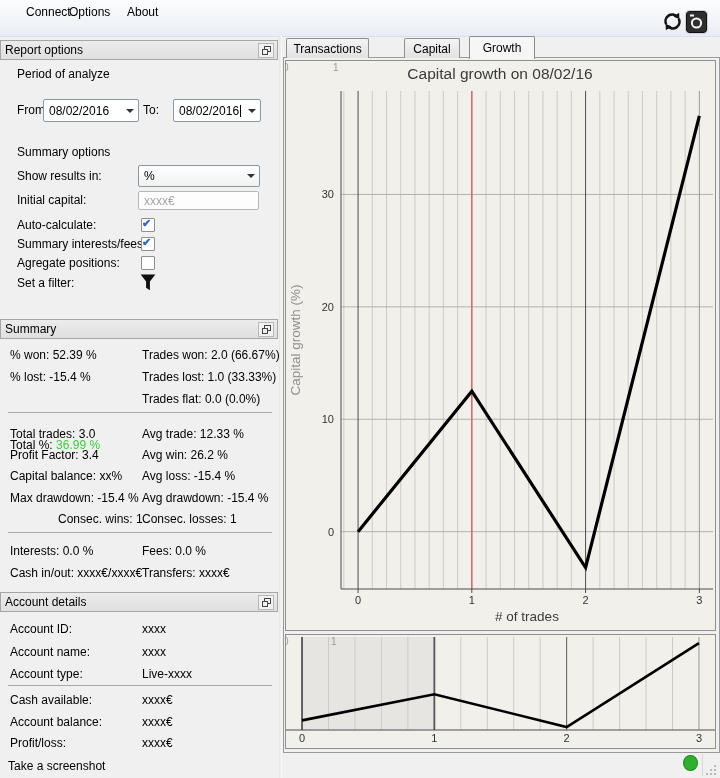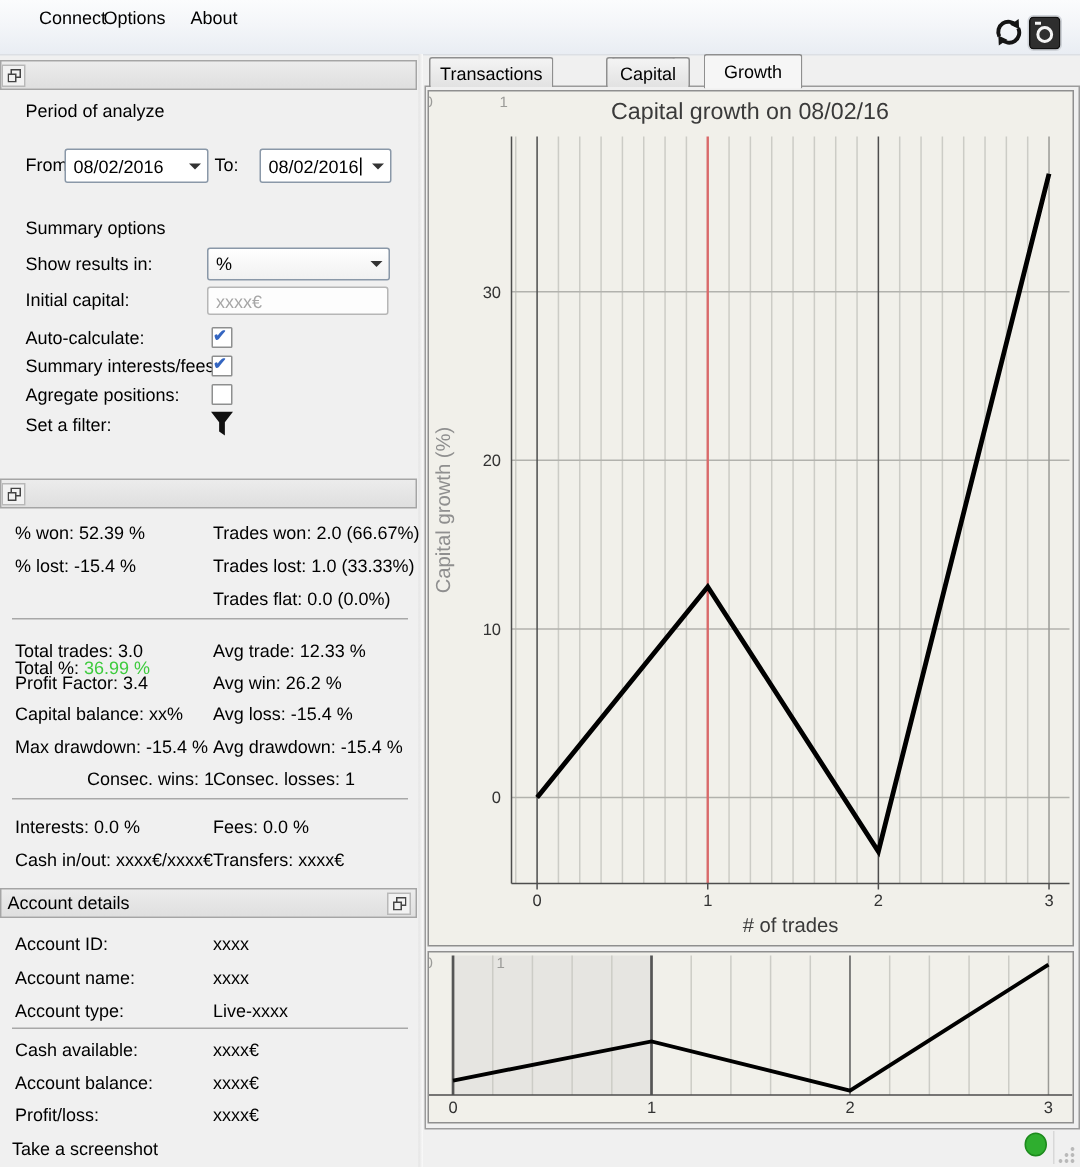--- a/index.html
+++ b/index.html
@@ -84,20 +84,21 @@
     <svg width="17" height="18" viewBox="0 0 17 18">
       <rect x="2" y="1.5" width="4" height="2" fill="#f5f5f5"></rect>
       <circle cx="8.5" cy="10" r="4.6" fill="none" stroke="#f5f5f5" stroke-width="2"></circle>
     </svg>
   </span>
 </div>
 
 <div class="splitter"></div>
 
 <div class="panel-hdr" style="top:40px;">
+  <span class="title">Report options</span>
   <span class="float-btn">
     <svg width="9" height="9" viewBox="0 0 9 9">
       <rect x="2.5" y="0.5" width="6" height="5" fill="none" stroke="#444"></rect>
       <rect x="0.5" y="3.5" width="5" height="5" fill="#f0f0f0" stroke="#444"></rect>
     </svg>
   </span>
 </div>
 
 <div class="t" style="left:17px;top:68px;">Period of analyze</div>
 
@@ -139,20 +140,21 @@
 <span class="cb" style="left:141px;top:256px;"></span>
 
 <div class="t" style="left:17px;top:277px;">Set a filter:</div>
 <span style="position:absolute;left:140px;top:274px;">
   <svg width="16" height="18" viewBox="0 0 14 16">
     <path d="M0.5 0.5 H13.5 L8.7 6.6 V14.5 L5.3 12.2 V6.6 Z" fill="#101010"></path>
   </svg>
 </span>
 
 <div class="panel-hdr" style="top:319px;">
+  <span class="title">Summary</span>
   <span class="float-btn">
     <svg width="9" height="9" viewBox="0 0 9 9">
       <rect x="2.5" y="0.5" width="6" height="5" fill="none" stroke="#444"></rect>
       <rect x="0.5" y="3.5" width="5" height="5" fill="#f0f0f0" stroke="#444"></rect>
     </svg>
   </span>
 </div>
 
 <div class="t" style="left:10px;top:349px;">% won: 52.39 %</div>
 <div class="t" style="left:142px;top:349px;">Trades won: 2.0 (66.67%)</div>

